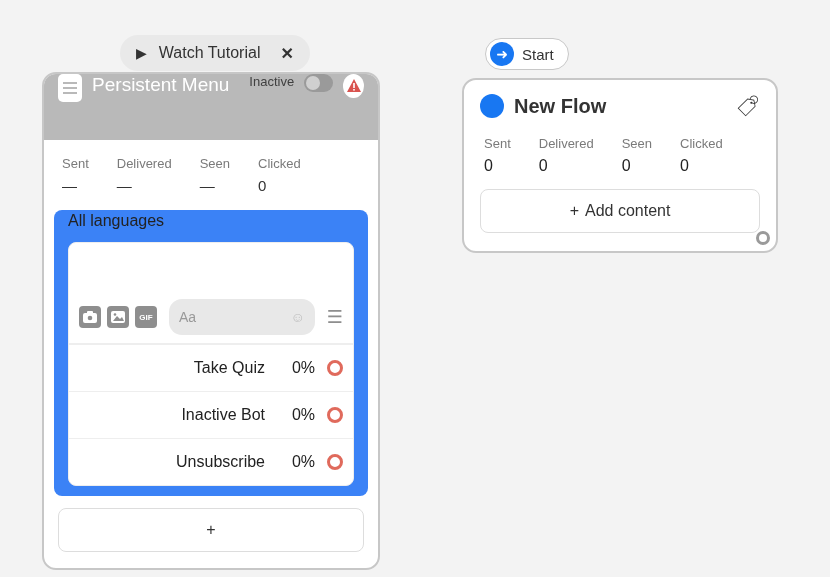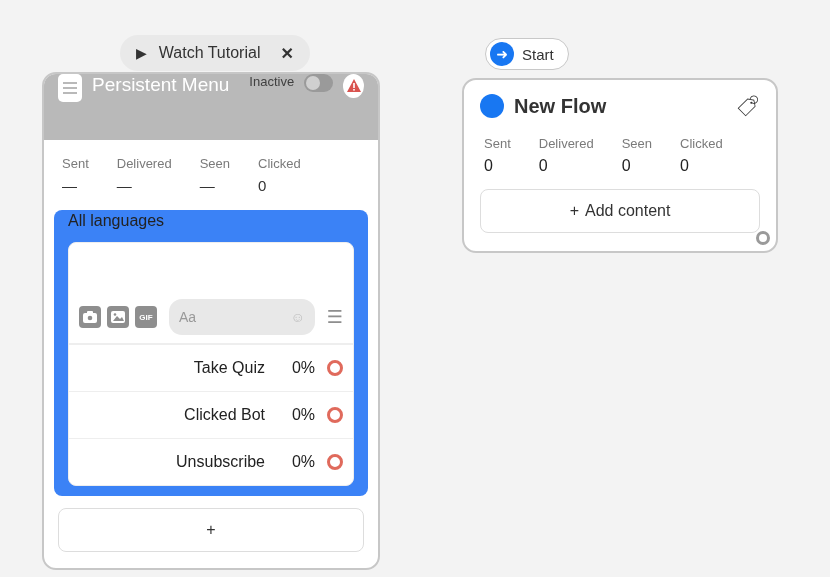--- a/index.html
+++ b/index.html
@@ -263,21 +263,21 @@
           <span style="color:#bbb;">☺</span>
         </div>
         <div class="ham">☰</div>
       </div>
       <div class="menu-item">
         <span class="miname">Take Quiz</span>
         <span class="mipct">0%</span>
         <span class="node"></span>
       </div>
       <div class="menu-item">
-        <span class="miname">Clicked Bot</span>
+        <span class="miname">Inactive Bot</span>
         <span class="mipct">0%</span>
         <span class="node"></span>
       </div>
       <div class="menu-item">
         <span class="miname">Unsubscribe</span>
         <span class="mipct">0%</span>
         <span class="node"></span>
       </div>
     </div>
   </div>

